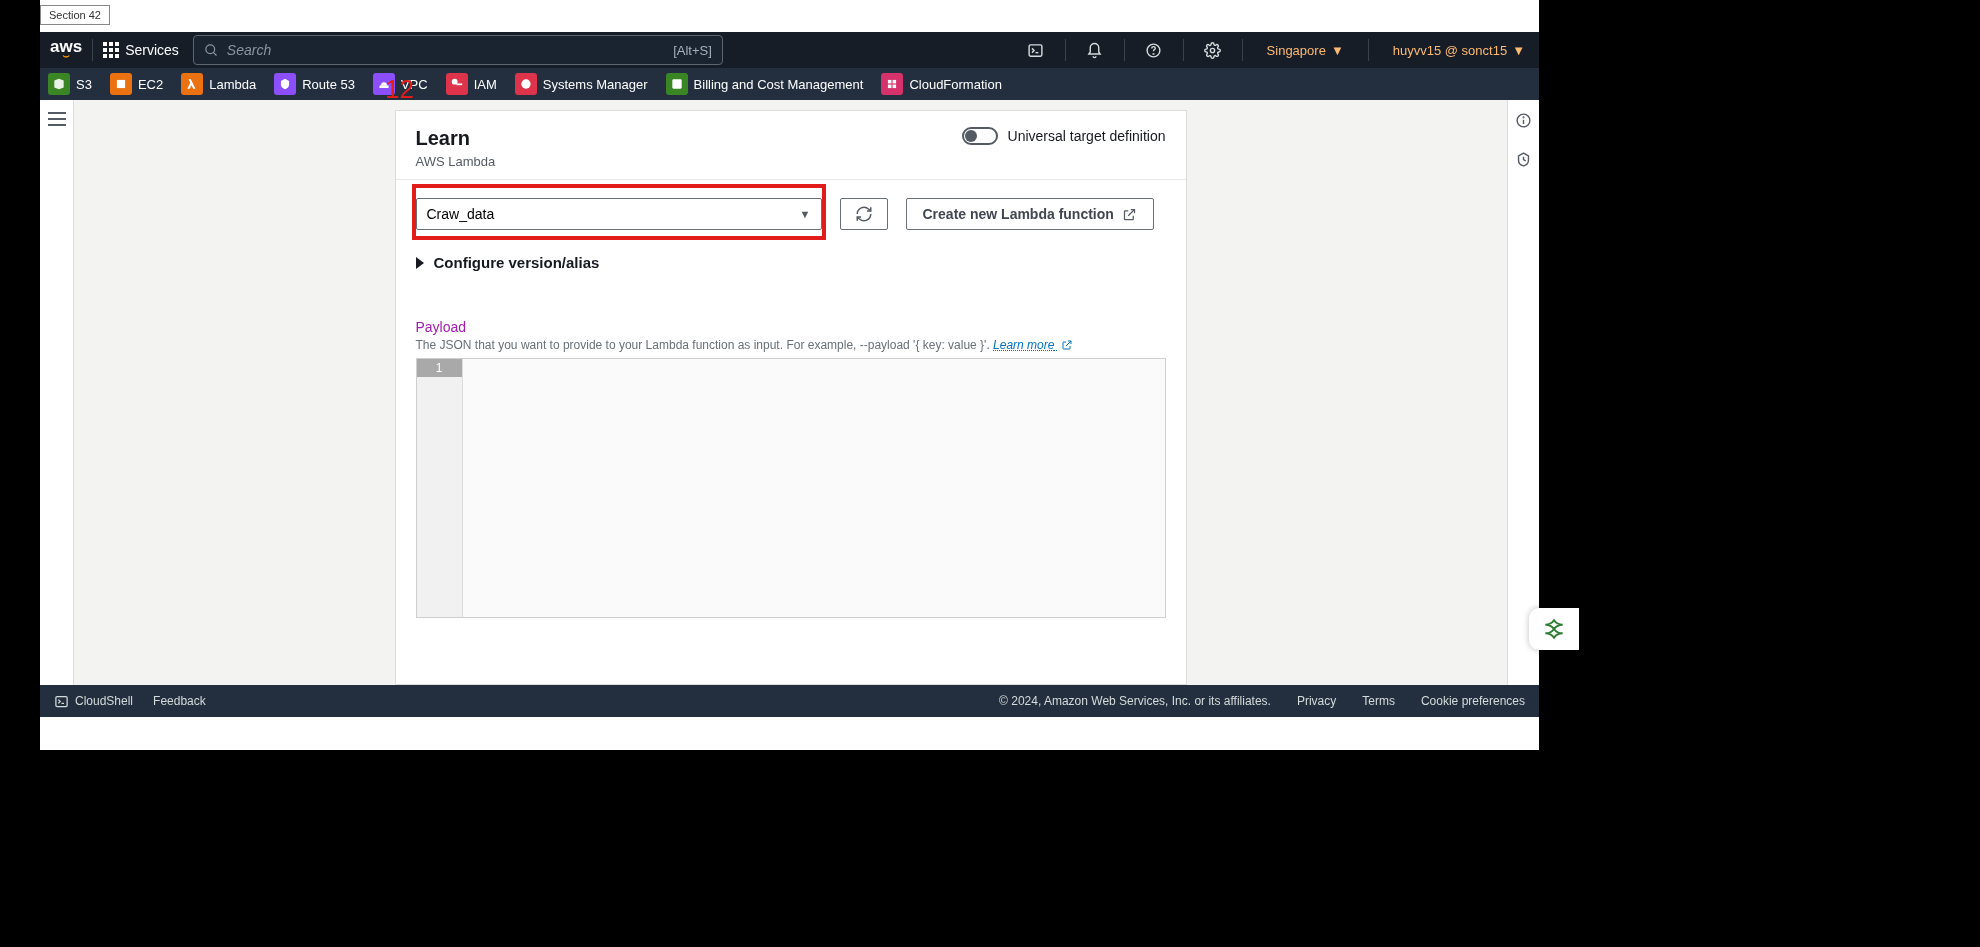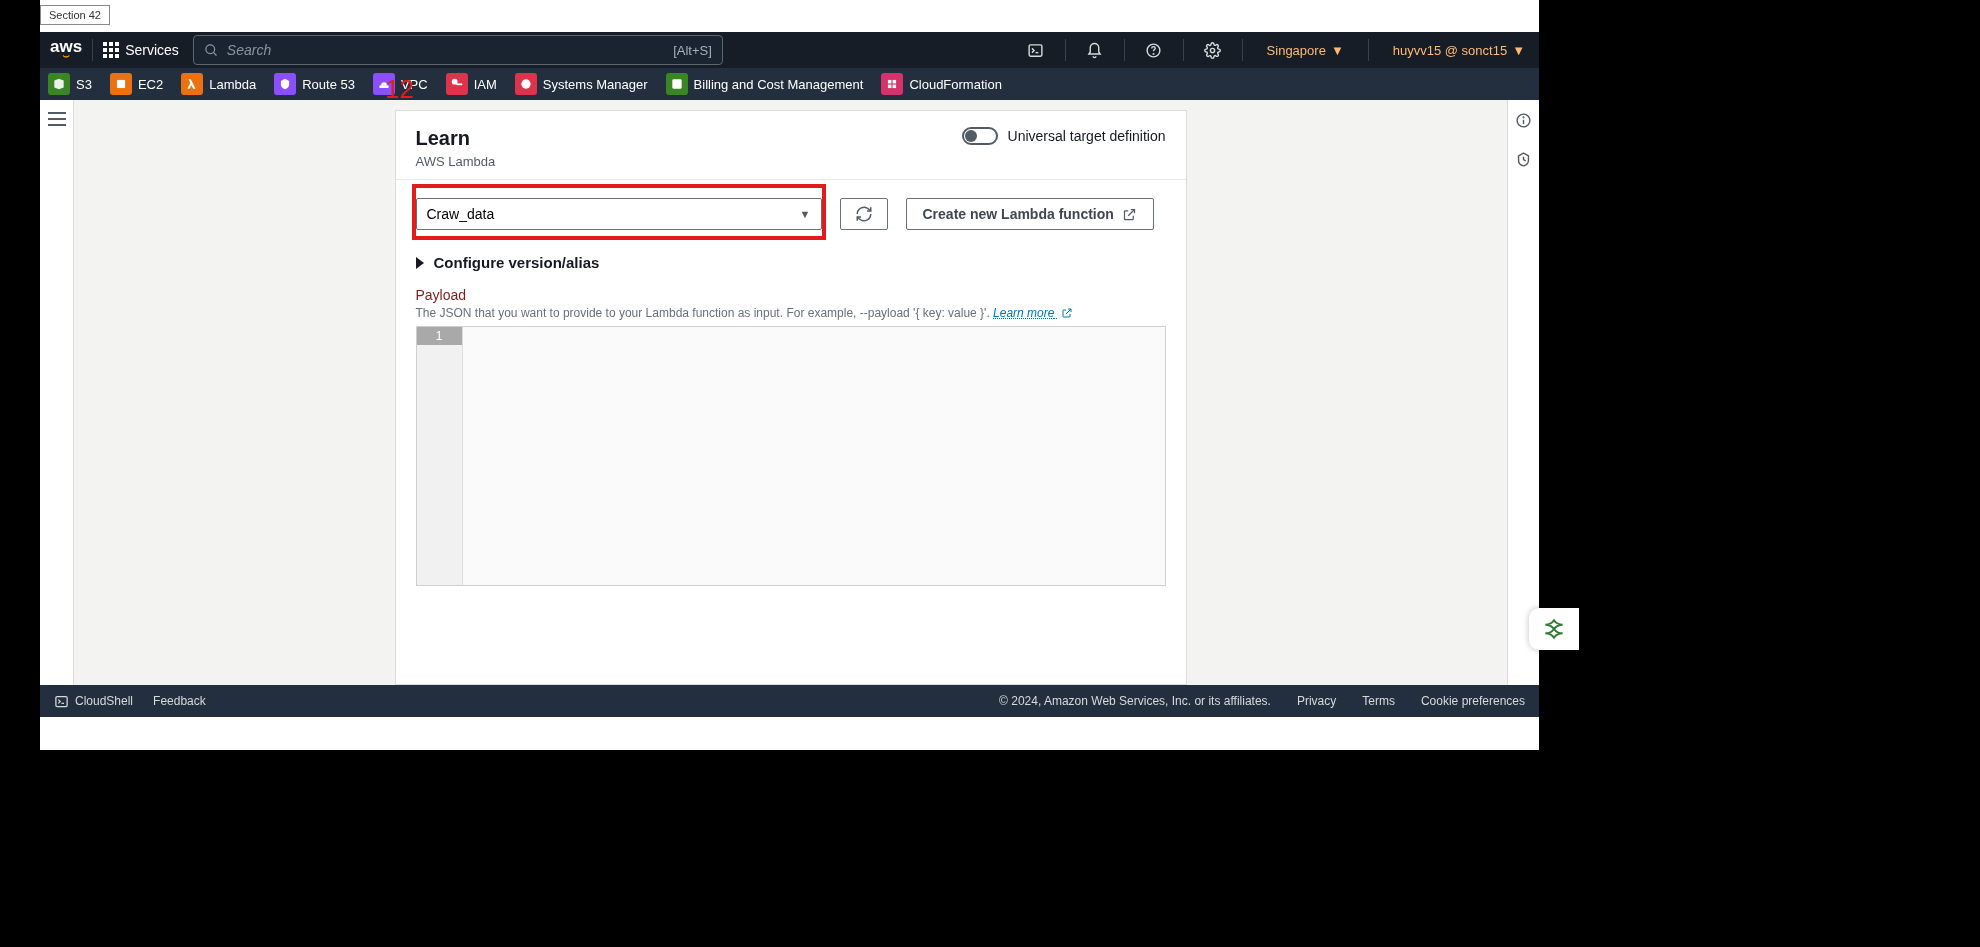--- a/index.html
+++ b/index.html
@@ -39,21 +39,21 @@
   .select-row { display: flex; gap: 18px; align-items: center; position: relative; }
   .select-wrap { position: relative; }
   .highlight-box { position: absolute; left: -4px; top: -14px; width: 414px; height: 56px; border: 4px solid #e21b1b; z-index: 5; pointer-events: none; }
   .num-12 { position: absolute; left: 345px; top: -26px; color: #e21b1b; font-size: 26px; font-weight: 500; z-index: 6; }
   .faux-select { width: 406px; height: 32px; border: 1px solid #687078; border-radius: 2px; display: flex; align-items: center; justify-content: space-between; padding: 0 10px; font-size: 14px; cursor: pointer; background: #fff; }
   .caret-down { font-size: 11px; color: #545b64; }
   .refresh-btn { width: 48px; height: 32px; border: 1px solid #687078; border-radius: 2px; display: flex; align-items: center; justify-content: center; cursor: pointer; background: #fff; }
   .create-btn { height: 32px; border: 1px solid #687078; border-radius: 2px; padding: 0 16px; display: flex; align-items: center; gap: 8px; font-weight: 700; font-size: 14px; color: #424650; cursor: pointer; background: #fff; }
   .expand-row { margin-top: 24px; display: flex; align-items: center; gap: 10px; font-weight: 700; font-size: 15px; color: #16191f; cursor: pointer; }
   .tri-right { width: 0; height: 0; border-top: 6px solid transparent; border-bottom: 6px solid transparent; border-left: 8px solid #16191f; }
-  .payload-label { margin-top: 16px; font-size: 14px; color: #7f1d1d; }
+  .payload-label { margin-top: 48px; font-size: 14px; color: #a21caf; }
   .payload-desc { font-size: 12px; color: #687078; margin-top: 3px; }
   .learn-link { color: #0073bb; text-decoration: underline dotted; cursor: pointer; font-style: italic; }
   .code-editor { margin-top: 6px; border: 1px solid #cfcfcf; height: 260px; display: flex; background: #fff; }
   .gutter { width: 46px; background: #f1f1f1; border-right: 1px solid #dcdcdc; }
   .gutter .ln { background: #a9a9a9; color: #fff; text-align: center; font-size: 12px; height: 18px; line-height: 18px; }
   .code-area { flex: 1; background: #fafafa; }
   .right-rail { width: 32px; background: #fff; border-left: 1px solid #dcdcdc; display: flex; flex-direction: column; align-items: center; padding-top: 12px; gap: 22px; color: #545b64; }
   .right-rail .ric { cursor: pointer; }
   .bottom-bar { position: absolute; left: 0; top: 685px; width: 1499px; height: 32px; background: #232f3e; display: flex; align-items: center; color: #d5dbdb; font-size: 12px; padding: 0 14px; justify-content: space-between; }
   .bottom-left { display: flex; align-items: center; gap: 20px; }

